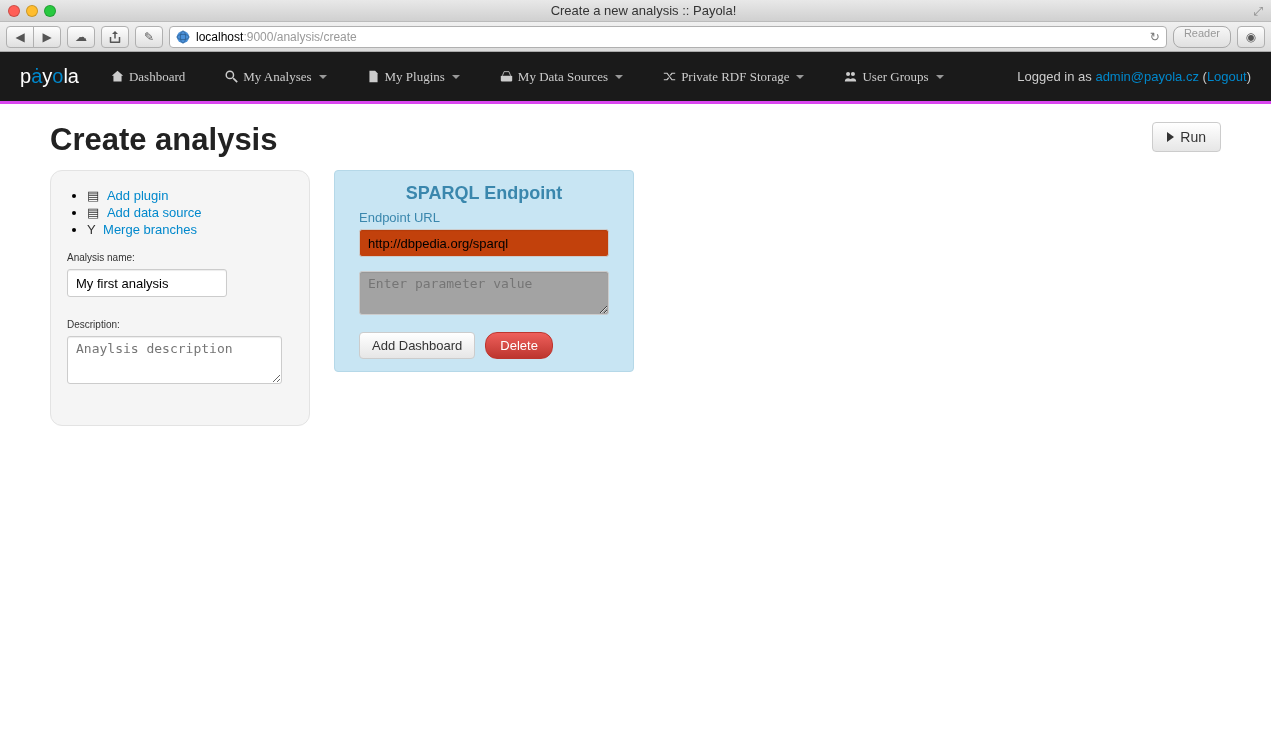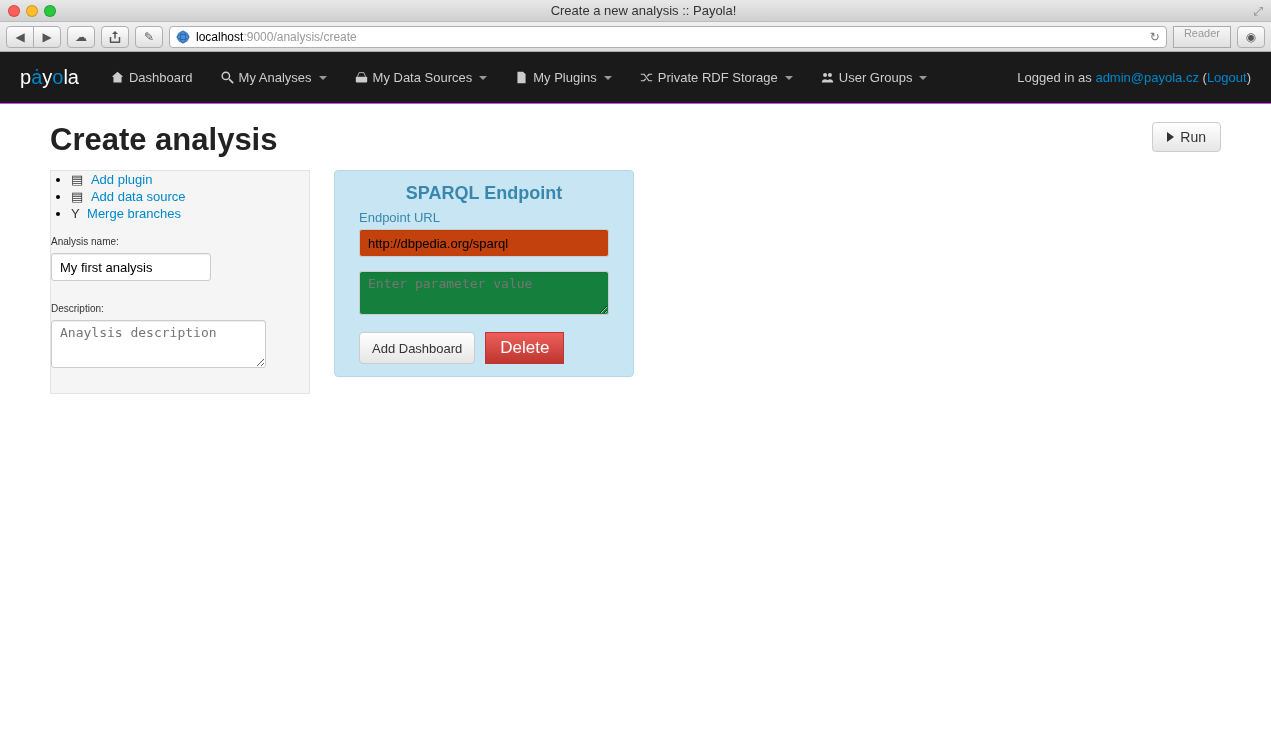--- a/index.html
+++ b/index.html
@@ -20,58 +20,58 @@
 .tb-group { display: flex; gap: 0; }
 .tb-btn { height: 22px; min-width: 28px; background: linear-gradient(#fefefe, #e0e0e0); border: 1px solid #b0b0b0; border-radius: 4px; display: flex; align-items: center; justify-content: center; color: #555; font-size: 12px; cursor: pointer; }
 .tb-group .tb-btn { border-radius: 0; margin-left: -1px; }
 .tb-group .tb-btn:first-child { border-radius: 4px 0 0 4px; margin-left: 0; }
 .tb-group .tb-btn:last-child { border-radius: 0 4px 4px 0; }
 .urlbar { flex: 1; height: 22px; background: #fff; border: 1px solid #b0b0b0; border-radius: 4px; display: flex; align-items: center; padding: 0 6px; font-size: 12px; }
 .url-globe { width: 14px; height: 14px; margin-right: 6px; }
 .url-text { color: #999; }
 .url-text .host { color: #000; }
 .reload-icon { margin-left: auto; color: #777; }
-.reader-btn { height: 22px; padding: 0 10px; background: linear-gradient(#f7f7f7, #e0e0e0); border: 1px solid #aaa; border-radius: 0; font-size: 11px; color: #999; }
-
-
-.navbar { height: 52px; background: #1a1a1a; border-bottom: 1px solid #d946ef; display: flex; align-items: center; padding: 16px 20px; }
+.reader-btn { height: 22px; padding: 0 10px; background: linear-gradient(#f7f7f7, #e0e0e0); border: 1px solid #aaa; border-radius: 8px; font-size: 11px; color: #999; }
+
+
+.navbar { height: 52px; background: #1a1a1a; border-bottom: 3px solid #d946ef; display: flex; align-items: center; padding: 16px 20px; }
 .logo { font-family: "Arial", sans-serif; font-size: 20px; color: #fff; letter-spacing: 0; margin-right: 20px; }
 .logo .mid { color: #0088cc; font-weight: normal; }
-.navbar ul { list-style: none; display: flex; gap: 4px; }
+.navbar ul { list-style: none; display: flex; gap: 16px; font-family: Liberation Serif, serif; }
 .navbar li { display: flex; align-items: center; gap: 5px; padding: 10px 12px; color: #ccc; font-size: 13px; cursor: pointer; }
 .caret { display: inline-block; width: 0; height: 0; border-left: 4px solid transparent; border-right: 4px solid transparent; border-top: 4px solid #999; margin-left: 2px; }
 .nav-right { margin-left: auto; color: #ccc; font-size: 13px; }
 .nav-right a { color: #0088cc; text-decoration: none; }
 
 
 .content { padding: 18px 50px; }
 .header-row { display: flex; align-items: flex-start; }
 h1 { font-size: 31px; font-weight: bold; color: #222; margin-bottom: 12px; }
 .run-btn { margin-left: auto; background: linear-gradient(#fff, #e6e6e6); border: 1px solid #ccc; border-radius: 4px; padding: 6px 14px; font-size: 14px; color: #333; display: flex; align-items: center; gap: 6px; cursor: pointer; }
 .play-icon { display: inline-block; width: 0; height: 0; border-top: 5px solid transparent; border-bottom: 5px solid transparent; border-left: 7px solid #333; }
 
 .main-row { display: flex; gap: 24px; align-items: flex-start; }
-.sidebar { width: 260px; background: #f5f5f5; border: 1px solid #e3e3e3; border-radius: 0; }
+.sidebar { width: 260px; background: #f5f5f5; border: 1px solid #e3e3e3; border-radius: 12px; padding: 16px; }
 .sidebar ul { list-style: disc; padding-left: 20px; margin-bottom: 14px; }
 .sidebar li { color: #000; padding: 1px 0; }
 .sidebar li a { color: #0088cc; text-decoration: none; margin-left: 4px; }
 .sidebar li .li-icon { color: #333; }
 .form-label { display: block; margin-bottom: 6px; color: #333; font-size: 10px; }
 .form-input { width: 160px; height: 28px; padding: 4px 8px; border: 1px solid #ccc; border-radius: 3px; font-size: 13px; box-shadow: inset 0 1px 1px rgba(0,0,0,0.075); }
 .form-textarea { width: 215px; height: 48px; padding: 4px 8px; border: 1px solid #ccc; border-radius: 3px; font-size: 13px; resize: vertical; box-shadow: inset 0 1px 1px rgba(0,0,0,0.075); }
 .form-group { margin-bottom: 22px; }
 
 .plugin-box { width: 300px; background: #c8e5f3; border: 1px solid #b5d8e8; border-radius: 4px; padding: 12px 24px; }
 .plugin-title { text-align: center; color: #3a87ad; font-size: 18px; font-weight: bold; margin-bottom: 6px; }
 .plugin-label { color: #3a87ad; font-size: 13px; margin-bottom: 4px; display: block; }
 .plugin-input { width: 100%; height: 28px; padding: 4px 8px; border: 1px solid #ccc; border-radius: 3px; background: #c2410c; font-size: 13px; margin-bottom: 14px; box-shadow: inset 0 1px 1px rgba(0,0,0,0.075); }
-.plugin-textarea { width: 100%; height: 44px; padding: 4px 8px; border: 1px solid #ccc; border-radius: 3px; background: #15803d; font-size: 13px; resize: vertical; margin-bottom: 14px; box-shadow: inset 0 1px 1px rgba(0,0,0,0.075); }
+.plugin-textarea { width: 100%; height: 44px; padding: 4px 8px; border: 1px solid #ccc; border-radius: 3px; background: #a3a3a3; font-size: 13px; resize: vertical; margin-bottom: 14px; box-shadow: inset 0 1px 1px rgba(0,0,0,0.075); }
 .plugin-actions { display: flex; gap: 10px; }
 .btn-default { background: linear-gradient(#fff, #e6e6e6); border: 1px solid #ccc; border-radius: 4px; padding: 5px 12px; font-size: 13px; color: #333; cursor: pointer; }
-.btn-danger { background: linear-gradient(#ee5f5b, #bd362f); border: 1px solid #bd362f; border-radius: 0; padding: 5px 14px; font-size: 17px; color: #fff; cursor: pointer; }
+.btn-danger { background: linear-gradient(#ee5f5b, #bd362f); border: 1px solid #bd362f; border-radius: 12px; padding: 5px 14px; font-size: 13px; color: #fff; cursor: pointer; }
 
 .nav-icon-svg { width: 13px; height: 13px; fill: #ccc; }
 </style>
 </head>
 <body>
 
 <div class="browser-window">
 
   <div class="titlebar">
     <div class="traffic-lights">
@@ -124,31 +124,31 @@
       <li>
         <svg class="nav-icon-svg" viewBox="0 0 16 16">
             <circle cx="6" cy="6" r="4.5" fill="none" stroke="#ccc" stroke-width="1.8"></circle>
             <line x1="10" y1="10" x2="15" y2="15" stroke="#ccc" stroke-width="2"></line>
           </svg>
         <span>My Analyses</span>
           <span class="caret"></span>
       </li>
       <li>
         <svg class="nav-icon-svg" viewBox="0 0 16 16">
+            <path d="M3 1h7l3 3v11H3V1z"></path>
+          </svg>
+        <span>My Plugins</span>
+          <span class="caret"></span>
+      </li>
+      <li>
+        <svg class="nav-icon-svg" viewBox="0 0 16 16">
             <rect x="1" y="7" width="14" height="7" rx="1"></rect>
             <path d="M3 7l2-5h6l2 5" fill="none" stroke="#ccc"></path>
           </svg>
         <span>My Data Sources</span>
-          <span class="caret"></span>
-      </li>
-      <li>
-        <svg class="nav-icon-svg" viewBox="0 0 16 16">
-            <path d="M3 1h7l3 3v11H3V1z"></path>
-          </svg>
-        <span>My Plugins</span>
           <span class="caret"></span>
       </li>
       <li>
         <svg class="nav-icon-svg" viewBox="0 0 16 16">
             <path d="M1 4h4l6 8h4m0-8h-4l-2 2.5M1 12h4l2-2.5" fill="none" stroke="#ccc" stroke-width="1.5"></path>
           </svg>
         <span>Private RDF Storage</span>
           <span class="caret"></span>
       </li>
       <li>

